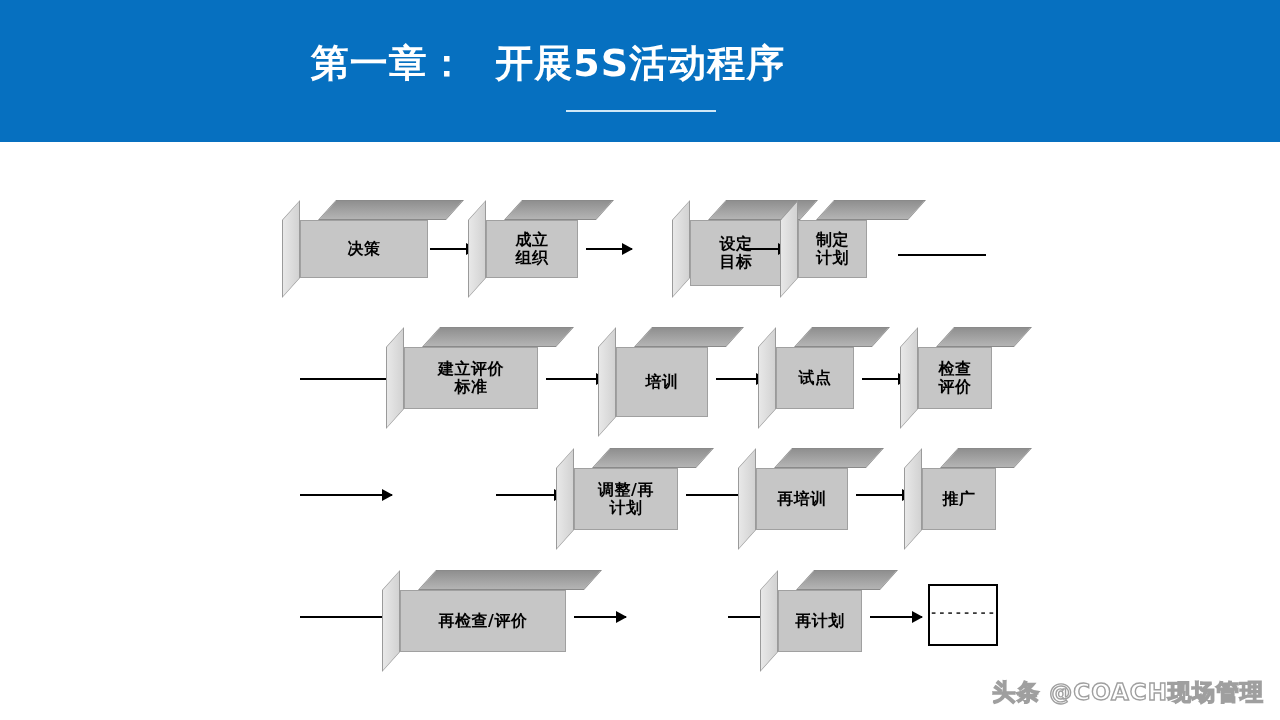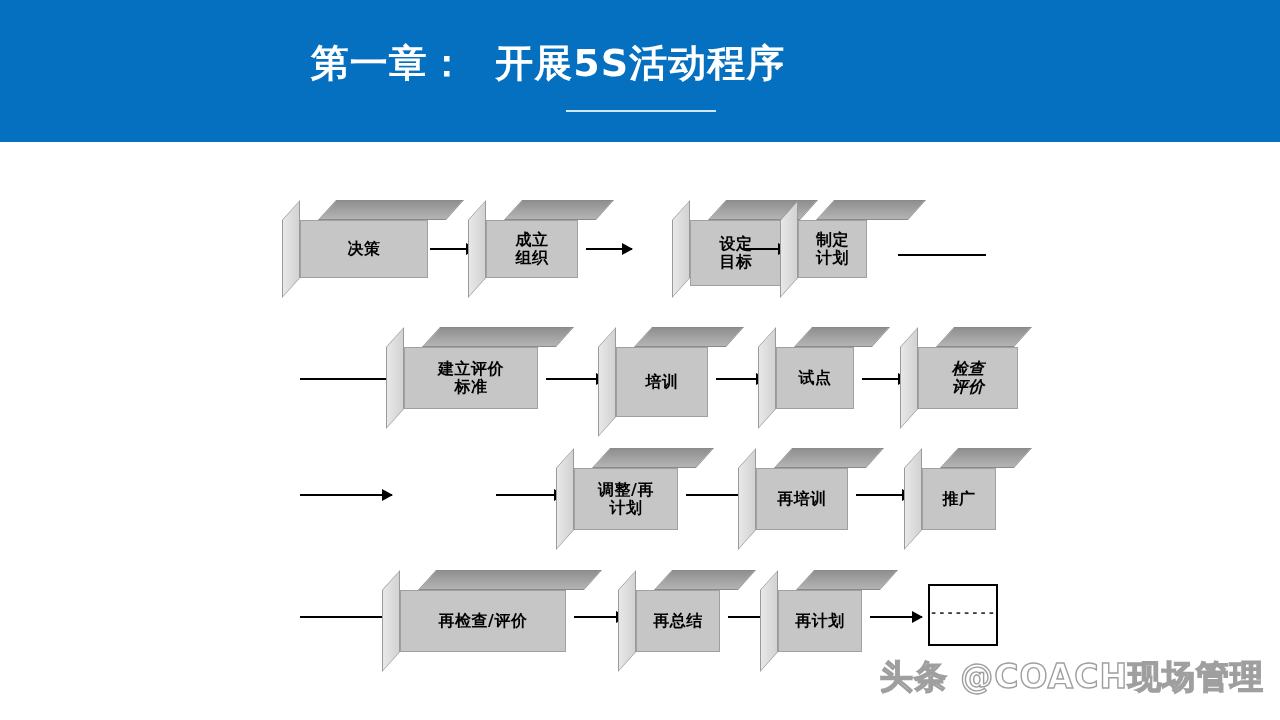--- a/index.html
+++ b/index.html
@@ -138,23 +138,23 @@
     height: 0;
     border-top: 6px solid transparent;
     border-bottom: 6px solid transparent;
     border-left: 11px solid #000000;
   }
 
   
   #watermark {
     position: absolute;
     right: 16px;
-    bottom: 20px;
+    bottom: 12px;
     font-family: "DejaVu Sans", "Liberation Sans", sans-serif;
-    font-size: 33px;
+    font-size: 23px;
     font-weight: bold;
     color: transparent;
     -webkit-text-stroke: 1.4px #9a9a9a;
     letter-spacing: 1px;
     white-space: pre;
     opacity: 0.95;
     text-align: right;
   }
 </style>
 </head>
@@ -236,21 +236,21 @@
   <div class="box3d" style="left:776px; top:205px; width:78px; height:62px;">
     <div class="top-par" style="left:18px; top:-20px; width:78px; height:20px; transform: skewX(-42deg);"></div>
     <div class="left-par" style="left:-18px; top:-20px; width:18px; height:82px; transform: skewY(-48deg); transform-origin: right bottom;"></div>
     <div class="face-front">
       <span class="box-label">试点</span>
     </div>
   </div>
 
   <div class="conn arrow" style="left:862px; top:236px; width:46px;"></div>
 
-  <div class="box3d" style="left:918px; top:205px; width:100px; height:62px;font-style:italic;">
+  <div class="box3d" style="left:918px; top:205px; width:74px; height:62px;">
     <div class="top-par" style="left:18px; top:-20px; width:78px; height:20px; transform: skewX(-42deg);"></div>
     <div class="left-par" style="left:-18px; top:-20px; width:18px; height:82px; transform: skewY(-48deg); transform-origin: right bottom;"></div>
     <div class="face-front">
       <span class="box-label">检查
 评价</span>
     </div>
   </div>
 
   <div class="conn arrow" style="left:300px; top:352px; width:92px;"></div>
 
@@ -291,27 +291,20 @@
   <div class="box3d" style="left:400px; top:448px; width:166px; height:62px;">
     <div class="top-par" style="left:18px; top:-20px; width:166px; height:20px; transform: skewX(-42deg);"></div>
     <div class="left-par" style="left:-18px; top:-20px; width:18px; height:82px; transform: skewY(-48deg); transform-origin: right bottom;"></div>
     <div class="face-front">
       <span class="box-label">再检查/评价</span>
     </div>
   </div>
 
   <div class="conn arrow" style="left:574px; top:474px; width:52px;"></div>
 
-  <div class="box3d" style="left:636px; top:448px; width:84px; height:62px;">
-    <div class="top-par" style="left:18px; top:-20px; width:84px; height:20px; transform: skewX(-42deg);"></div>
-    <div class="left-par" style="left:-18px; top:-20px; width:18px; height:82px; transform: skewY(-48deg); transform-origin: right bottom;"></div>
-    <div class="face-front">
-      <span class="box-label">再总结</span>
-    </div>
-  </div>
 
   <div class="conn arrow" style="left:728px; top:474px; width:42px;"></div>
 
   <div class="box3d" style="left:778px; top:448px; width:84px; height:62px;">
     <div class="top-par" style="left:18px; top:-20px; width:84px; height:20px; transform: skewX(-42deg);"></div>
     <div class="left-par" style="left:-18px; top:-20px; width:18px; height:82px; transform: skewY(-48deg); transform-origin: right bottom;"></div>
     <div class="face-front">
       <span class="box-label">再计划</span>
     </div>
   </div>

